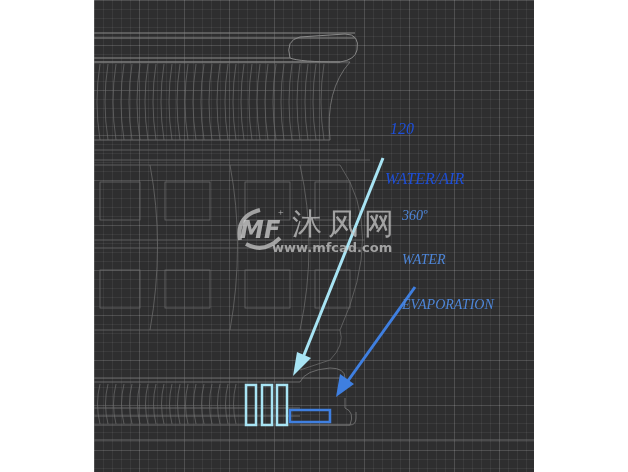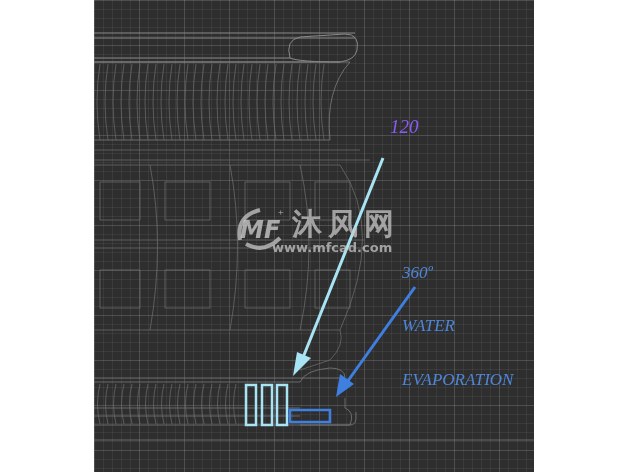--- a/index.html
+++ b/index.html
@@ -7,25 +7,25 @@
   .panel{position:absolute;left:94px;top:0;width:440px;height:472px;background:#2e2e2f;overflow:hidden;}
   .grid{position:absolute;inset:0;
     background-image:
       linear-gradient(to right, rgba(255,255,255,0.06) 1px, transparent 1px),
       linear-gradient(to bottom, rgba(255,255,255,0.06) 1px, transparent 1px),
       linear-gradient(to right, rgba(255,255,255,0.10) 1px, transparent 1px),
       linear-gradient(to bottom, rgba(255,255,255,0.10) 1px, transparent 1px);
     background-size:9px 9px,9px 9px,45px 45px,45px 45px;}
   svg.drawing{position:absolute;left:0;top:0;}
   .label{position:absolute;font-style:italic;line-height:1.05;white-space:pre;}
-  .label-slots{left:385px;top:77px;color:#8b5cf6;font-size:19px;}
-  .label-channel{left:402px;top:180px;color:#4e86d8;font-size:17px;margin-top:48px;}
+  .label-slots{left:385px;top:87px;color:#1d4ed8;font-size:16px;}
+  .label-channel{left:402px;top:180px;color:#4e86d8;font-size:14px;}
   .label .ln{display:block;}
   .wm{position:absolute;left:232px;top:210px;color:rgba(200,200,200,0.75);}
-  .wm-cn{position:absolute;left:60px;top:-6px;font-family:"DejaVu Sans",sans-serif;font-size:30px;font-weight:bold;letter-spacing:6px;white-space:nowrap;}
+  .wm-cn{position:absolute;left:60px;top:-6px;font-family:"DejaVu Sans",sans-serif;font-size:30px;font-weight:normal;letter-spacing:6px;white-space:nowrap;}
   .wm-url{position:absolute;left:40px;top:30px;font-family:"DejaVu Sans",sans-serif;font-size:13px;font-weight:bold;white-space:nowrap;}
   .wm-logo{position:absolute;left:0;top:-8px;}
 </style>
 </head>
 <body>
 
 <div class="panel">
   <div class="grid"></div>
 </div>
 
@@ -135,20 +135,21 @@
     <polygon points="293,376 297,352 311,358" fill="#a8e4f4"></polygon>
   </g>
   <g>
     <line x1="415" y1="287" x2="345" y2="385" stroke="#3f7fe0" stroke-width="3"></line>
     <polygon points="336,397 340,374 354,384" fill="#3f7fe0"></polygon>
   </g>
 </svg>
 
 <div class="label label-slots">
   <span class="ln" style="padding-left:5px">120</span>
+  <span class="ln">WATER/AIR</span>
 </div>
 
 <div class="label label-channel">
   <span class="ln">360º</span>
   <span class="ln">WATER</span>
   <span class="ln">EVAPORATION</span>
 </div>
 
 <div class="wm">
   <svg class="wm-logo" width="58" height="50">

